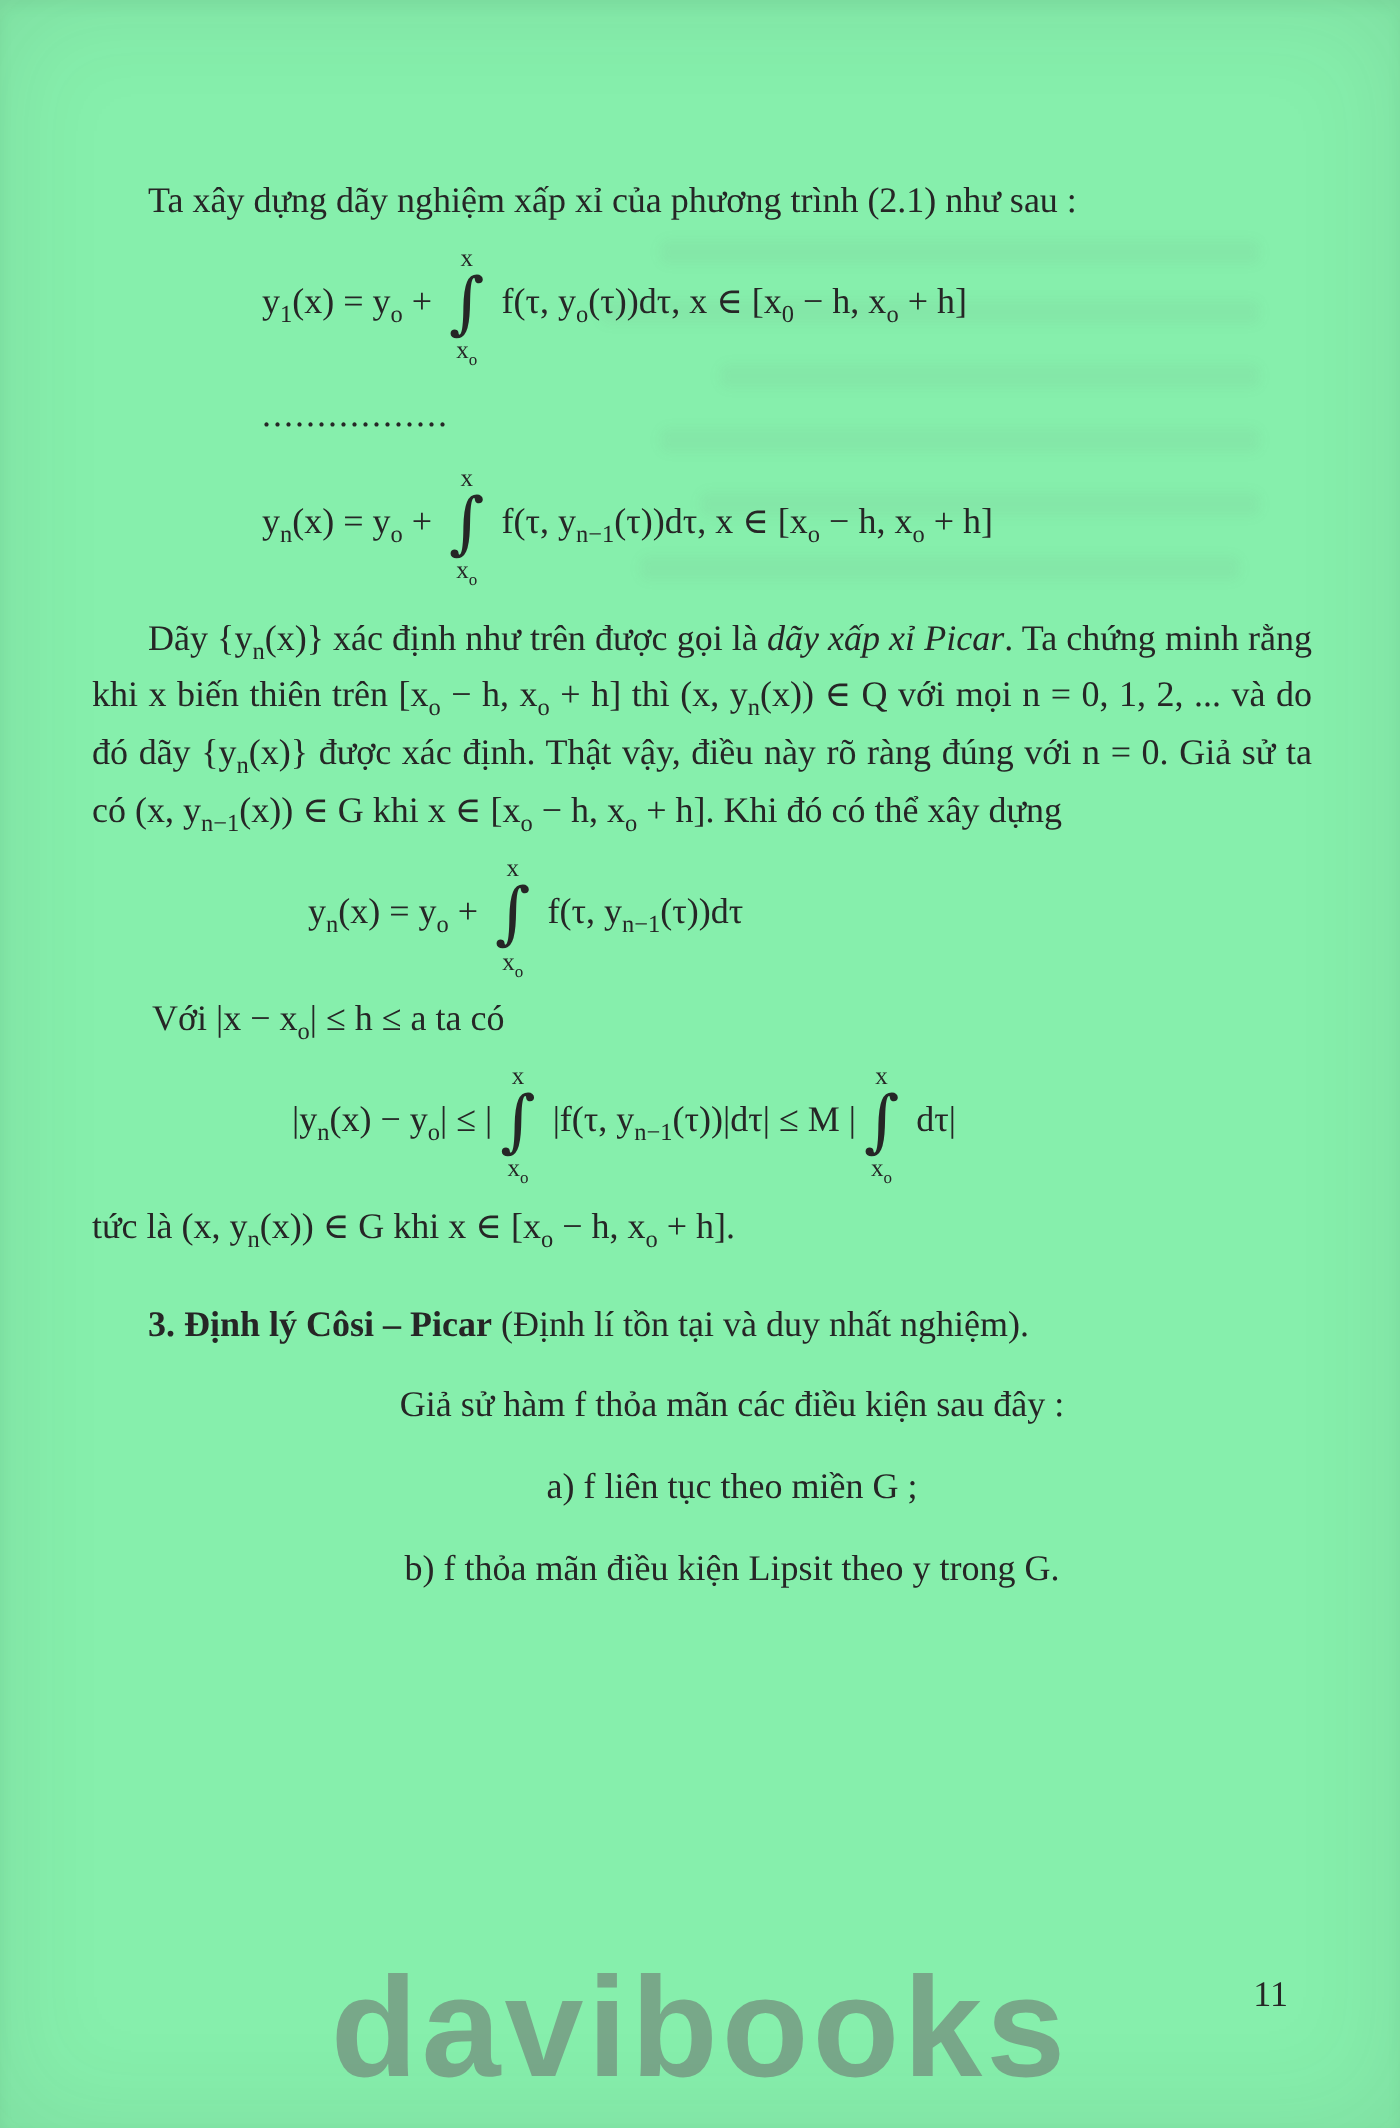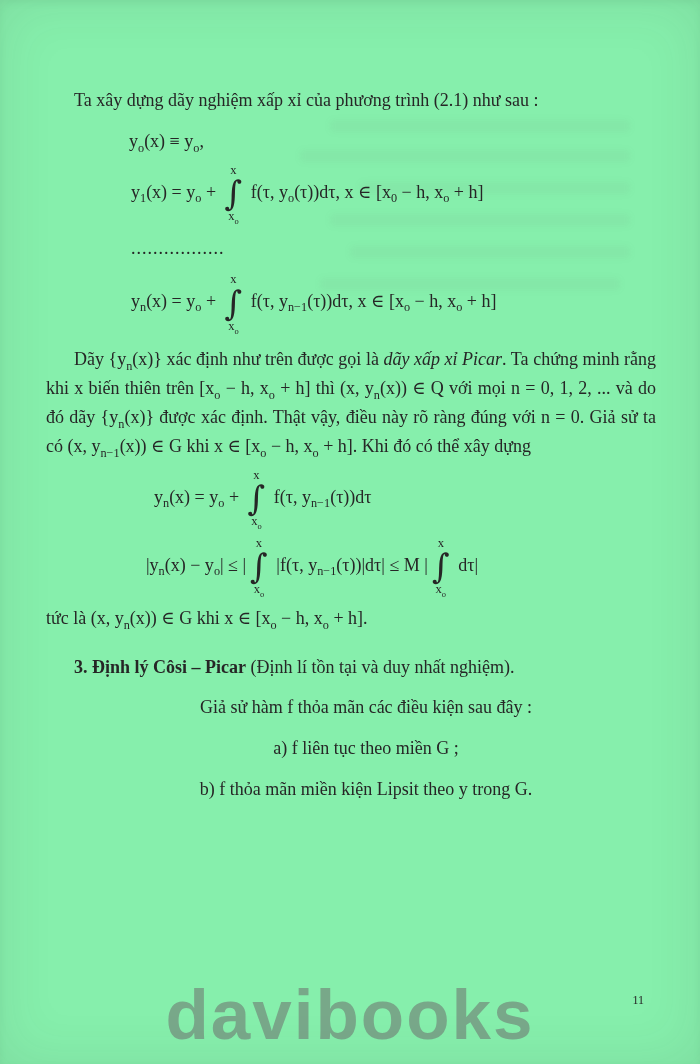--- a/index.html
+++ b/index.html
@@ -117,41 +117,40 @@
     font-size: 26px;
     margin-top: 2px;
     color: rgba(120,120,120,0.65);
     letter-spacing: 3px;
   }
 
   .pagenum {
     position: absolute;
     right: 56px;
     bottom: 56px;
-    font-size: 12px;
+    font-size: 18px;
     color: #262626;
   }
 </style>
 </head>
 <body>
 
 <div class="scan">
 
   <div class="artifact a1"></div>
   <div class="artifact a2"></div>
   <div class="artifact a3"></div>
   <div class="artifact a4"></div>
   <div class="artifact a5"></div>
   <div class="artifact a6"></div>
 
   <div class="content">
 
     <p class="body indent">Ta xây dựng dãy nghiệm xấp xỉ của phương trình (2.1) như sau :</p>
 
-    <div class="formula ind-a mt">y<sub>o</sub>(x) ≡ y<sub>o</sub>,</div>
 
     <div class="formula ind-b">y<sub>1</sub>(x) = y<sub>o</sub> + <span class="intgrl">
           <span class="lim">x</span>
           <span class="intsign">∫</span>
           <span class="lim">x<sub>o</sub></span>
         </span> f(τ, y<sub>o</sub>(τ))dτ,  x ∈ [x<sub>0</sub> − h, x<sub>o</sub> + h]</div>
 
     <div class="formula ind-b dots">.................</div>
 
     <div class="formula ind-b">y<sub>n</sub>(x) = y<sub>o</sub> + <span class="intgrl">
@@ -161,41 +160,42 @@
         </span> f(τ, y<sub>n−1</sub>(τ))dτ,  x ∈ [x<sub>o</sub> − h, x<sub>o</sub> + h]</div>
 
     <p class="body indent mt">Dãy {y<sub>n</sub>(x)} xác định như trên được gọi là <em>dãy xấp xỉ Picar</em>. Ta chứng minh rằng khi x biến thiên trên [x<sub>o</sub> − h, x<sub>o</sub> + h] thì (x, y<sub>n</sub>(x)) ∈ Q với mọi n = 0, 1, 2, ... và do đó dãy {y<sub>n</sub>(x)} được xác định. Thật vậy, điều này rõ ràng đúng với n = 0. Giả sử ta có (x, y<sub>n−1</sub>(x)) ∈ G khi x ∈ [x<sub>o</sub> − h, x<sub>o</sub> + h]. Khi đó có thể xây dựng</p>
 
     <div class="formula ind-c">y<sub>n</sub>(x) = y<sub>o</sub> + <span class="intgrl">
           <span class="lim">x</span>
           <span class="intsign">∫</span>
           <span class="lim">x<sub>o</sub></span>
         </span> f(τ, y<sub>n−1</sub>(τ))dτ</div>
 
+    <p class="line ind-s">Với |x − x<sub>o</sub>| ≤ h ≤ a ta có</p>
 
     <div class="formula ind-d">|y<sub>n</sub>(x) − y<sub>o</sub>| ≤ |<span class="intgrl">
           <span class="lim">x</span>
           <span class="intsign">∫</span>
           <span class="lim">x<sub>o</sub></span>
         </span> |f(τ, y<sub>n−1</sub>(τ))|dτ| ≤ M |<span class="intgrl">
           <span class="lim">x</span>
           <span class="intsign">∫</span>
           <span class="lim">x<sub>o</sub></span>
         </span> dτ|</div>
 
 
     <p class="line">tức là (x, y<sub>n</sub>(x)) ∈ G khi x ∈ [x<sub>o</sub> − h, x<sub>o</sub> + h].</p>
 
     <p class="line indent mt2"><b>3. Định lý Côsi – Picar</b> (Định lí tồn tại và duy nhất nghiệm).</p>
 
     <p class="line ind-s mt1">Giả sử hàm f thỏa mãn các điều kiện sau đây :</p>
 
     <p class="line ind-s mt1">a) f liên tục theo miền G ;</p>
 
-    <p class="line ind-s mt1">b) f thỏa mãn miền kiện Lipsit theo y trong G.</p>
+    <p class="line ind-s mt1">b) f thỏa mãn điều kiện Lipsit theo y trong G.</p>
 
   </div>
 
   <div class="watermark">
     <div class="wm-title">davibooks</div>
   </div>
 
   <div class="pagenum">11</div>
 
 </div>

